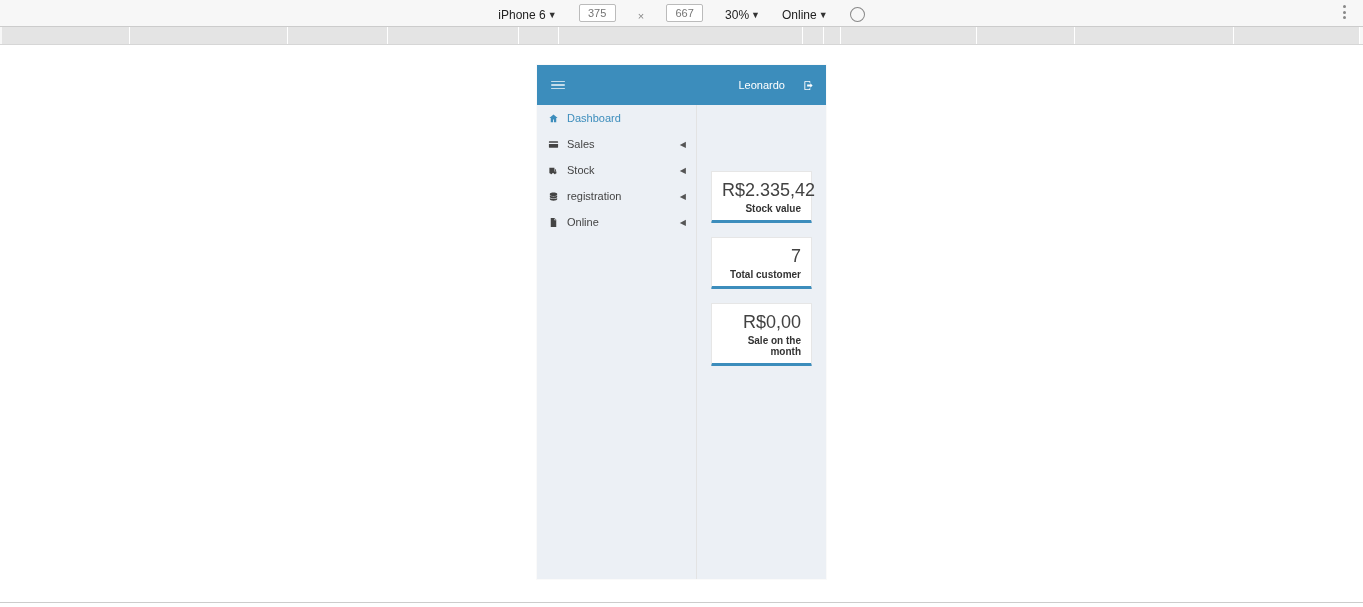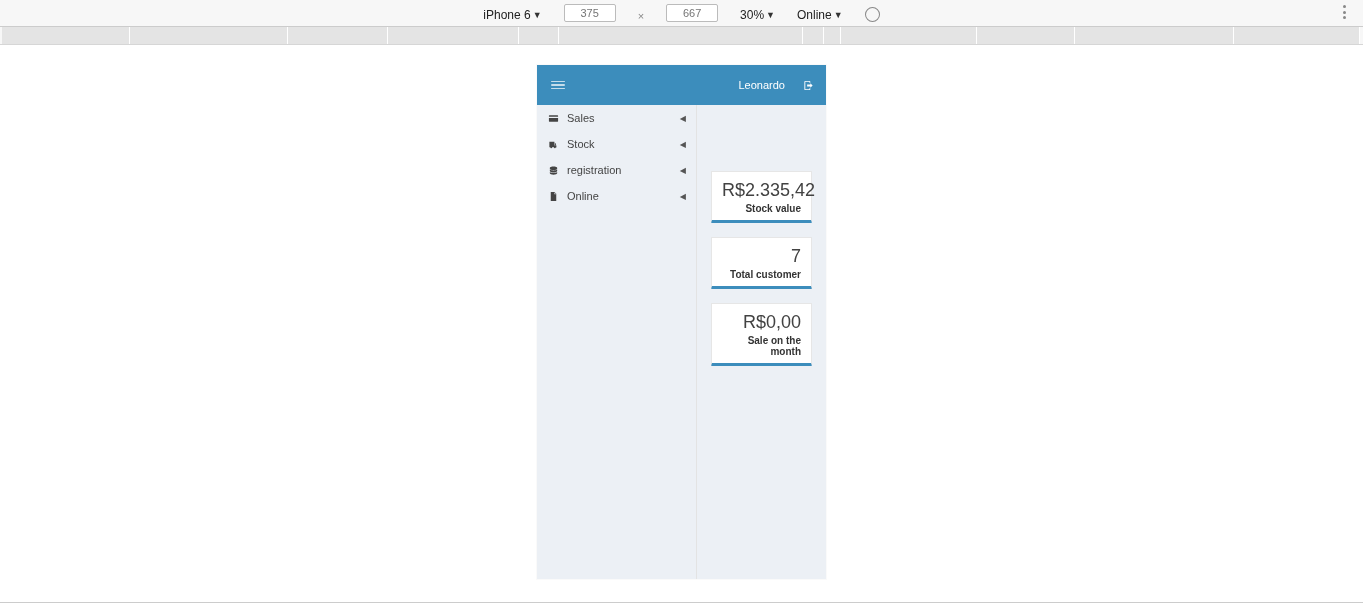--- a/index.html
+++ b/index.html
@@ -30,21 +30,21 @@
     color: #222;
     display: inline-flex;
     align-items: center;
     gap: 2px;
   }
   .dev-caret {
     font-size: 9px;
     color: #333;
   }
   .dev-input {
-    width: 52px;
+    width: 37px;
     height: 18px;
     font-size: 11px;
     text-align: center;
     border: 1px solid #bbb;
     color: #999;
     background: #fff;
     border-radius: 2px;
   }
   .dev-mult { font-size: 11px; color: #888; }
   .dev-rotate {
@@ -235,20 +235,28 @@
       <span class="logout-icon">
         <svg class="i" viewBox="0 0 24 24">
             <path d="M16 17v-3H9v-4h7V7l5 5-5 5zM14 2a2 2 0 0 1 2 2v2h-2V4H5v16h9v-2h2v2a2 2 0 0 1-2 2H5a2 2 0 0 1-2-2V4a2 2 0 0 1 2-2h9z"></path>
           </svg>
       </span>
     </div>
 
     <div class="app-body">
 
       <div class="sidebar">
+        <div class="side-item active">
+          <span class="icon">
+            <svg class="i" viewBox="0 0 24 24">
+                <path d="M12 3l9 8h-3v9h-5v-6H11v6H6v-9H3l9-8z"></path>
+              </svg>
+          </span>
+          <span class="label">Dashboard</span>
+        </div>
         <div class="side-item">
           <span class="icon">
             <svg class="i" viewBox="0 0 24 24">
                 <path d="M3 5h18a1 1 0 0 1 1 1v2H2V6a1 1 0 0 1 1-1zm-1 6h20v7a1 1 0 0 1-1 1H3a1 1 0 0 1-1-1v-7z"></path>
               </svg>
           </span>
           <span class="label">Sales</span>
           <span class="chevron">◀</span>
         </div>
         <div class="side-item">

